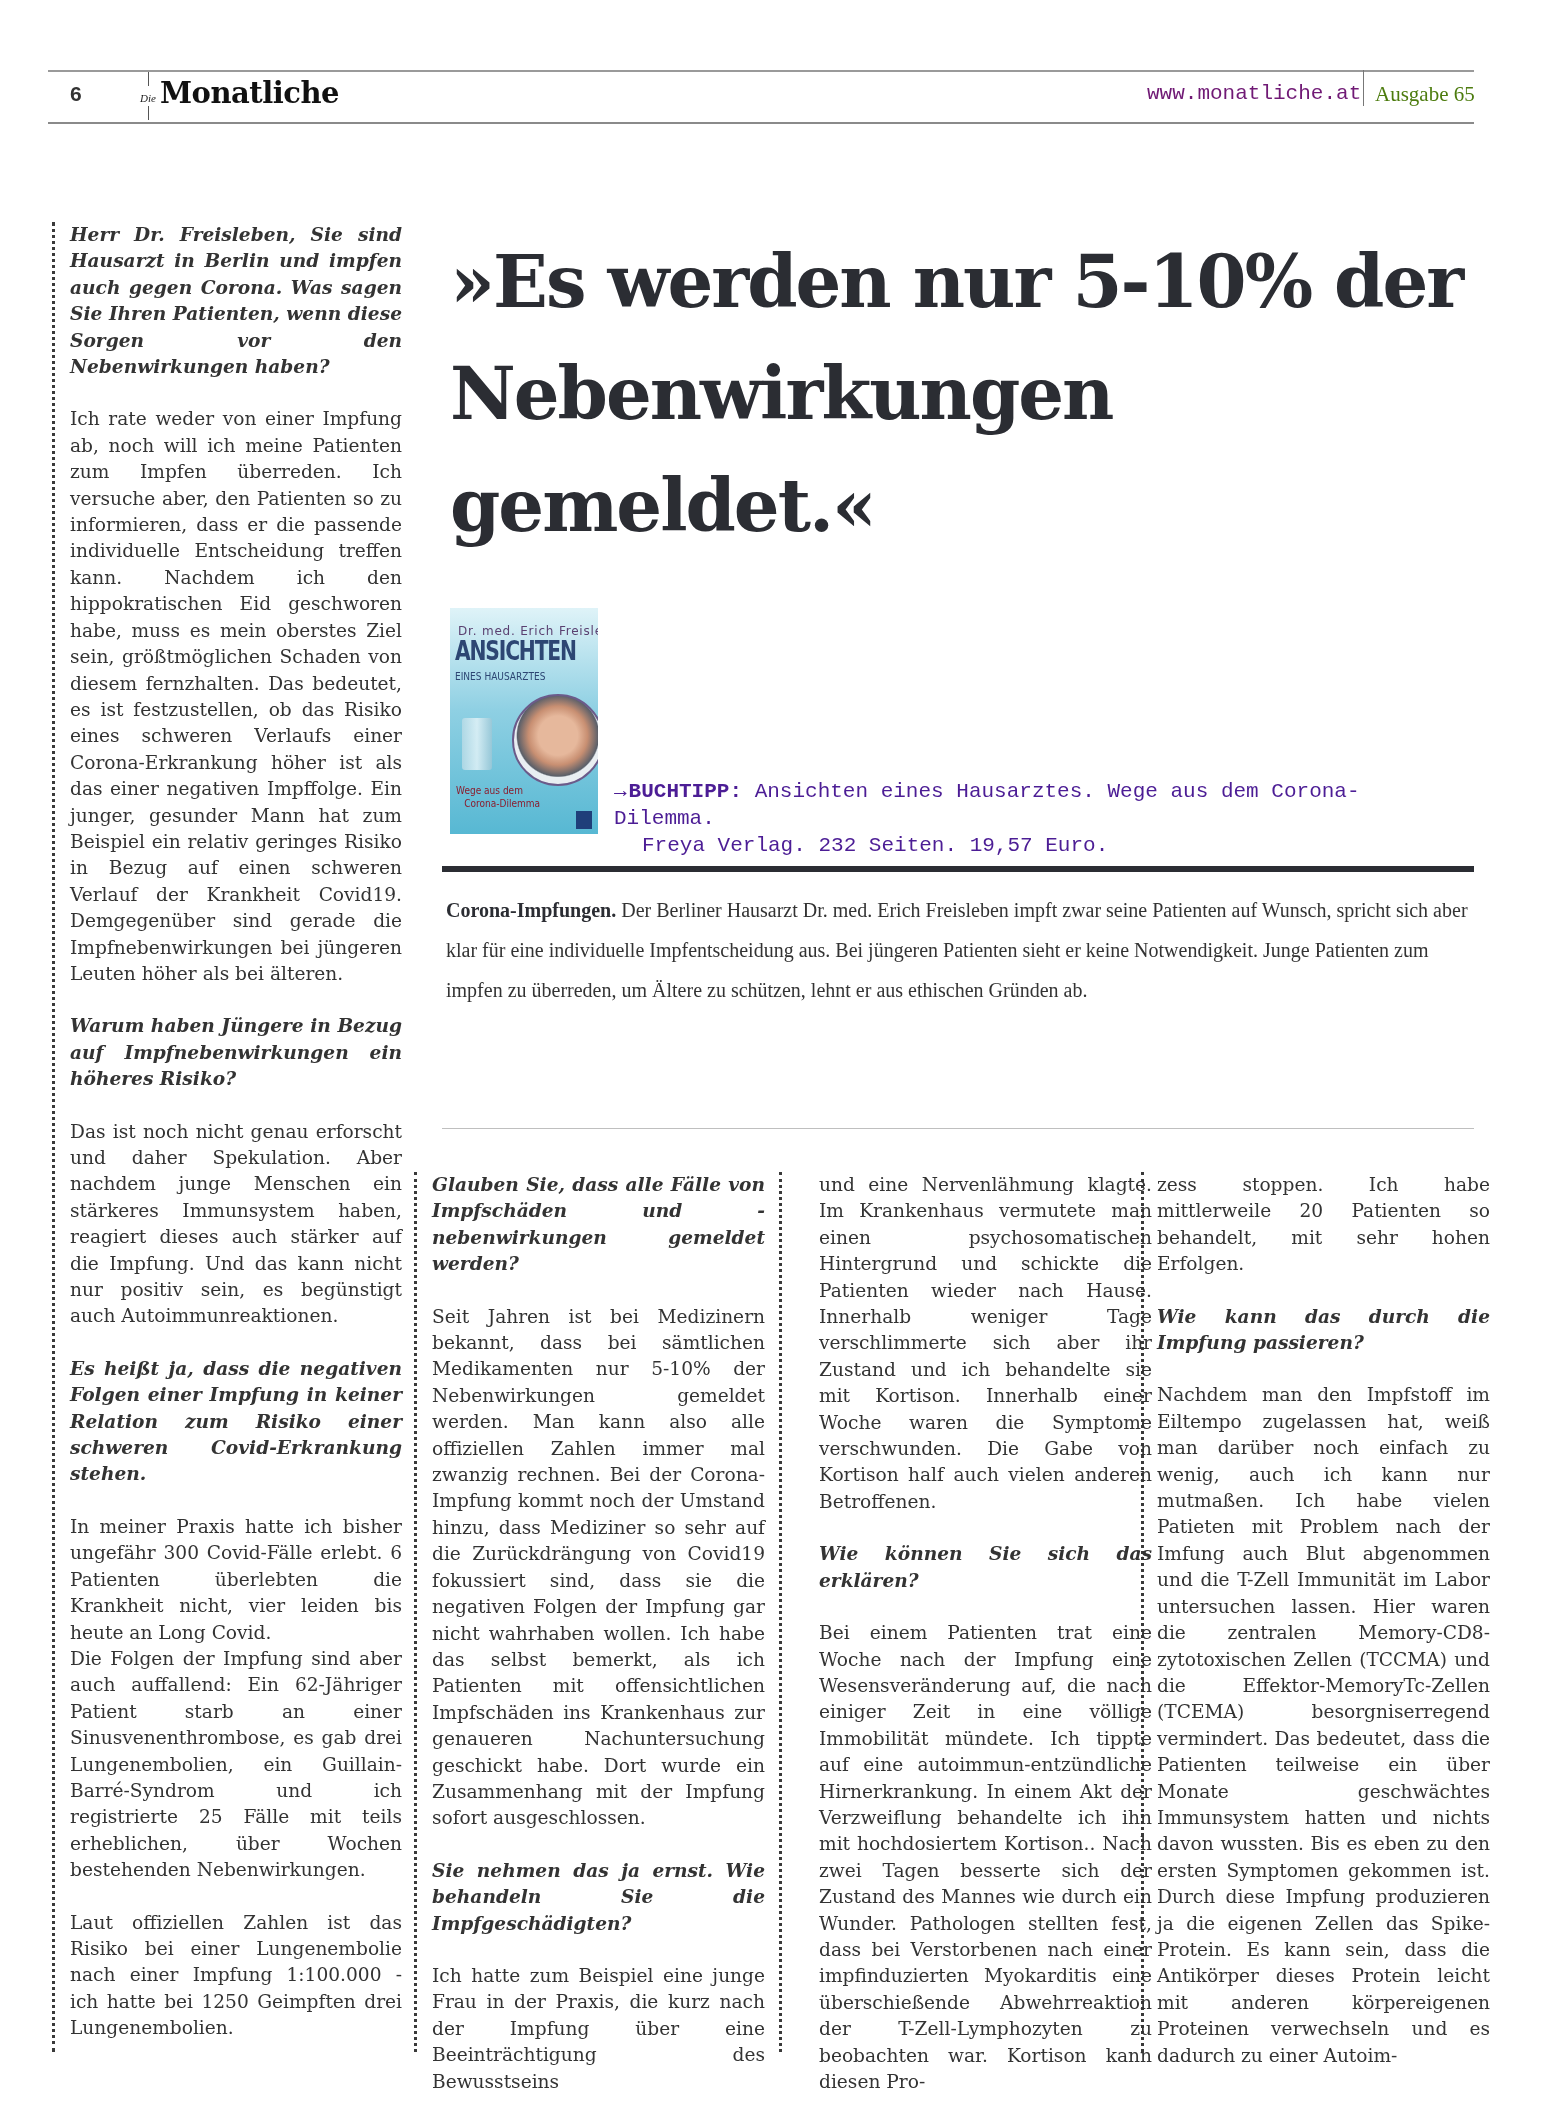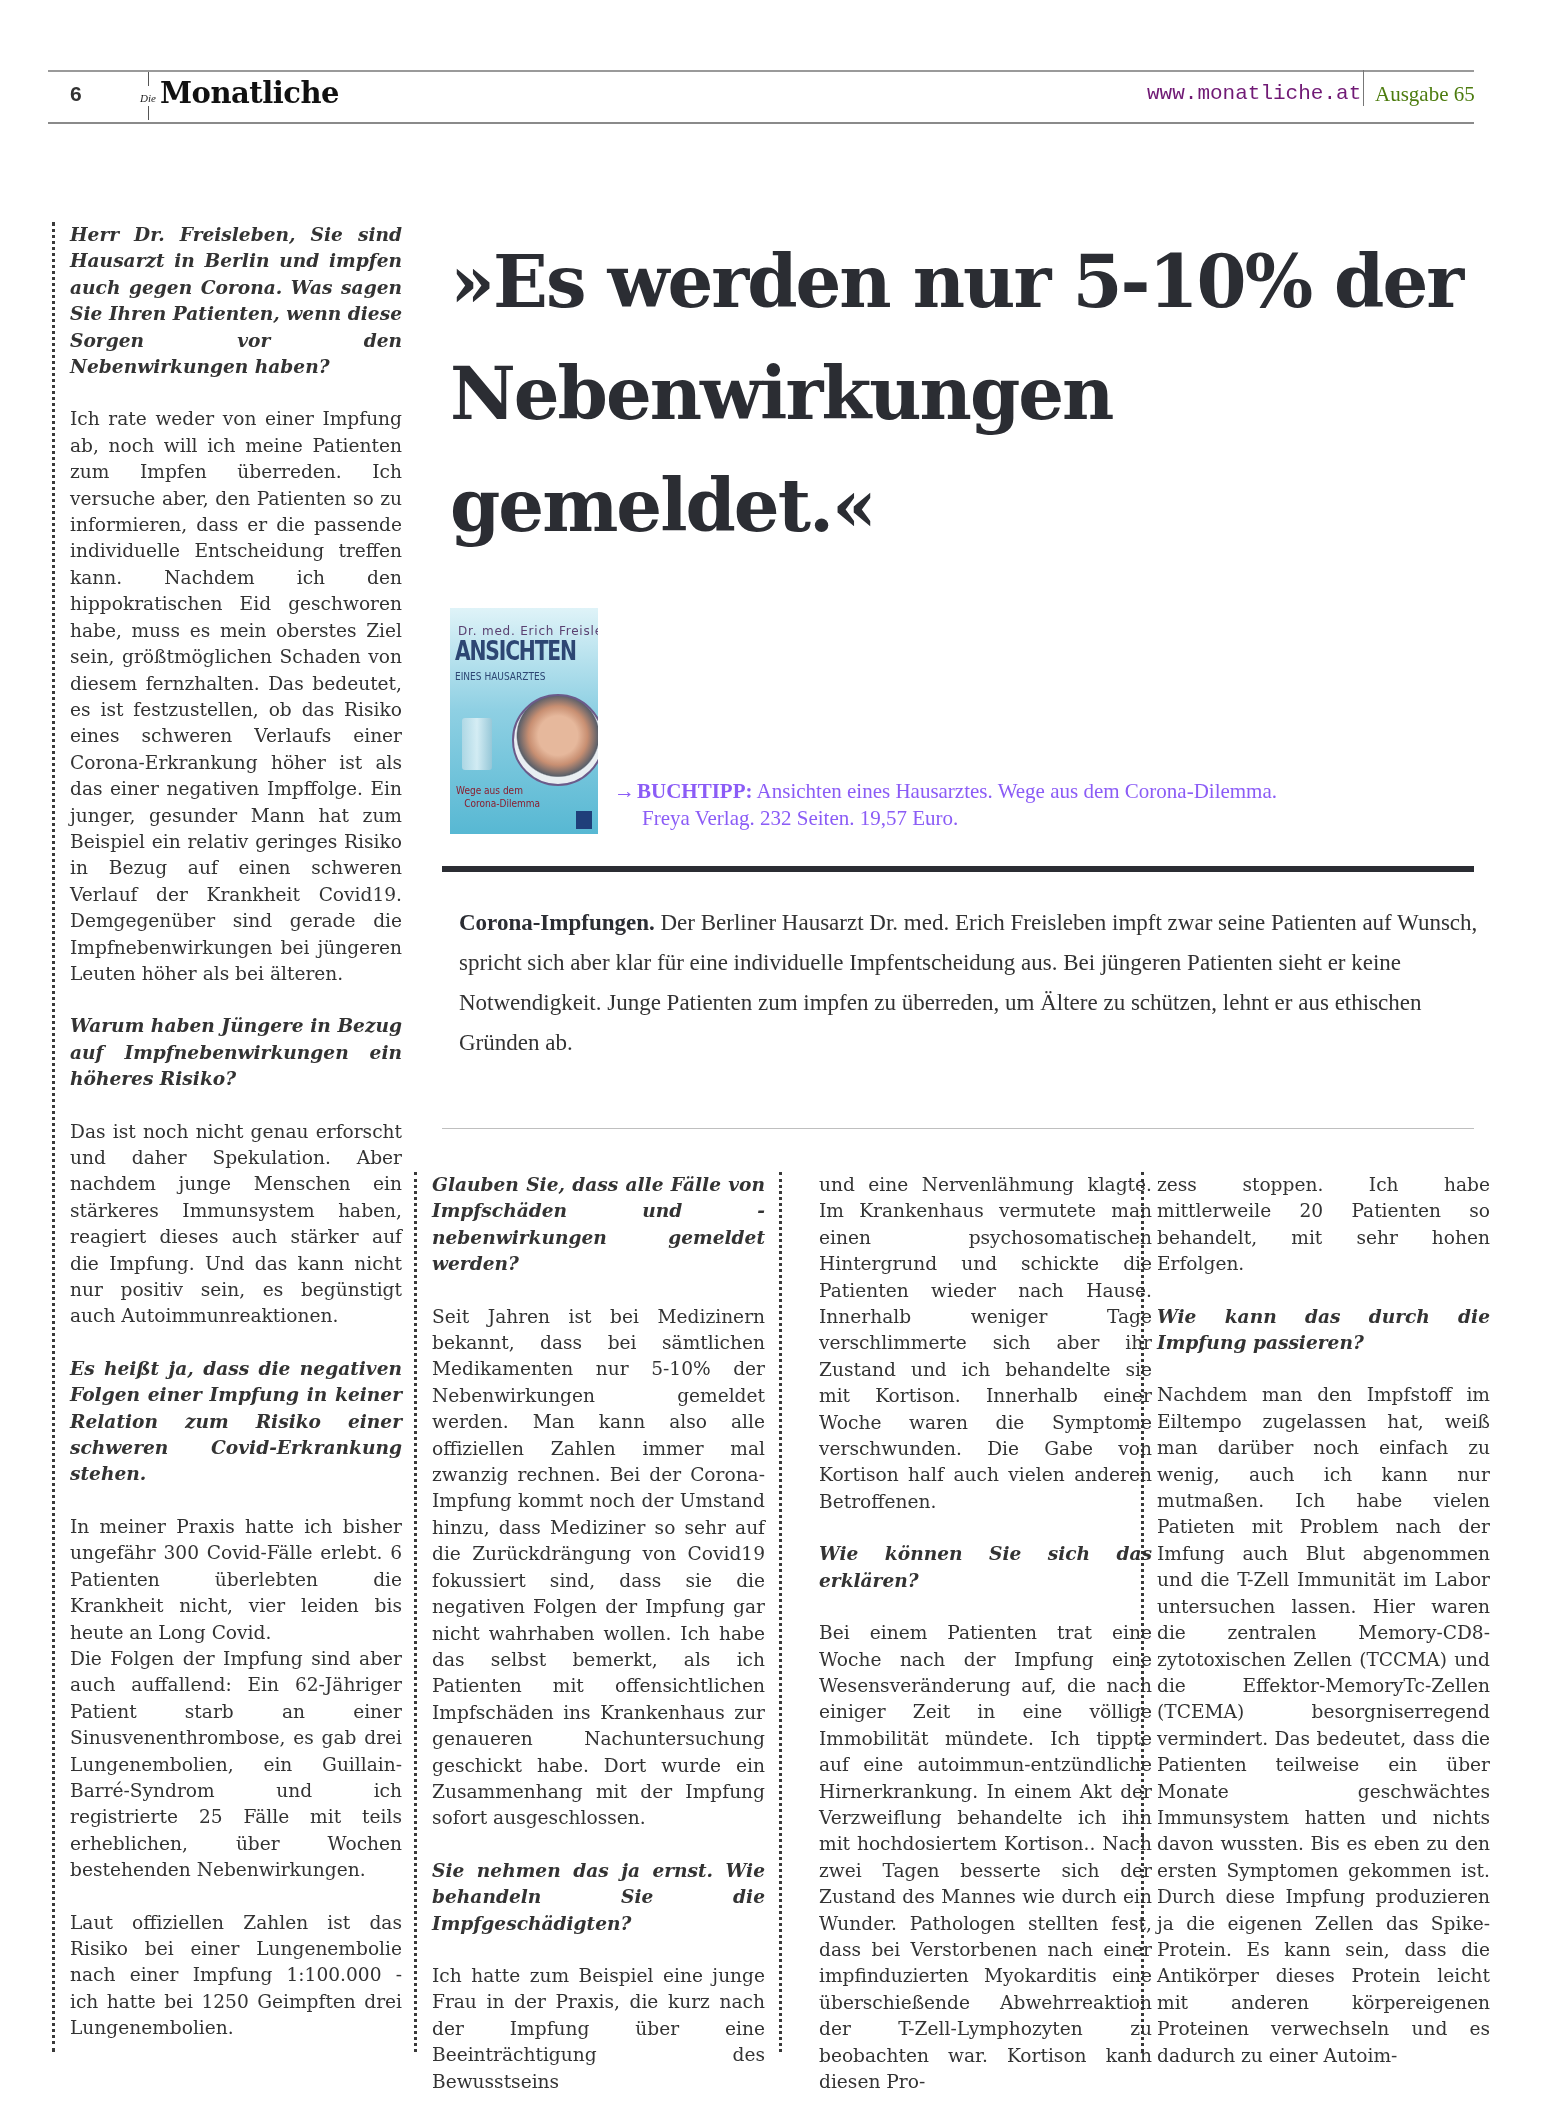--- a/index.html
+++ b/index.html
@@ -23,27 +23,27 @@
   
   .book { left:450px; top:608px; width:148px; height:226px; background:linear-gradient(180deg,#dff3f8 0%,#8fd0e3 45%,#57b8d3 100%); overflow:hidden; }
   .book .author { position:absolute; left:8px; top:16px; font-family:"DejaVu Sans", sans-serif; font-size:12px; letter-spacing:0.8px; color:#5a4070; white-space:nowrap; }
   .book .t1 { position:absolute; left:5px; top:28px; font-family:"DejaVu Sans", sans-serif; font-weight:bold; font-size:26px; letter-spacing:-1.5px; color:#2d4673; transform:scaleX(0.78); transform-origin:left; white-space:nowrap; }
   .book .t2 { position:absolute; left:5px; top:62px; font-family:"DejaVu Sans", sans-serif; font-size:11px; color:#2d4673; transform:scaleX(0.82); transform-origin:left; white-space:nowrap; }
   .book .photo { position:absolute; left:62px; top:86px; width:88px; height:88px; border-radius:50%; background:radial-gradient(circle at 50% 45%, #e6b89c 0 30%, #c88f72 45%, #5a5f69 62%, #e9eef2 64%); border:2px solid #6b5b8a; }
   .book .vial { position:absolute; left:12px; top:110px; width:30px; height:52px; background:linear-gradient(90deg,#b9dbe6,#e8f5f9,#9cc7d6); border-radius:3px; opacity:0.8; }
   .book .sub { position:absolute; left:6px; top:176px; font-family:"DejaVu Sans", sans-serif; font-size:11px; line-height:13px; color:#8a1d2e; transform:scaleX(0.82); transform-origin:left; white-space:nowrap; }
   .book .pub { position:absolute; right:6px; bottom:5px; width:16px; height:18px; background:#1f3f7a; }
 
-  .tipp { left:614px; top:778px; font-family:Liberation Serif, serif; font-size:21px; line-height:27px; color:#8b5cf6; width:820px; }
+  .tipp { left:614px; top:778px; font-family:Liberation Mono, monospace; font-size:21px; line-height:27px; color:#4c1d95; width:820px; }
   .tipp .arrow { margin-right:2px; }
   .tipp .lbl { font-weight:bold; }
   .tipp .l2 { padding-left:28px; display:block; }
 
   .thick-rule { left:442px; top:866px; width:1032px; height:6px; background:#2b2d33; }
-  .lead { left:442px; top:886px; width:1030px; font-family:"Liberation Serif", serif; font-size:23px; line-height:40px; color:#333; margin:17px; }
+  .lead { left:442px; top:886px; width:1030px; font-family:"Liberation Serif", serif; font-size:20px; line-height:40px; color:#333; margin:4px; }
   .lead b { color:#2b2d33; }
   .thin-rule { left:442px; top:1128px; width:1032px; height:1px; background:#bfbfbf; }
 
   
   .col { position:absolute; font-family:"DejaVu Serif", serif; font-size:18.6px; line-height:26.4px; color:#333; text-align:justify; hyphens:manual; }
   .col p { margin:0 0 26px 0; }
   .col p.q { font-style:italic; font-weight:bold; color:#333; }
   .col p.tight { margin-bottom:0; }
   .dots { position:absolute; width:0; border-left:3px dotted #3a3a3a; }
   .c1 { left:70px; top:222px; width:332px; }

